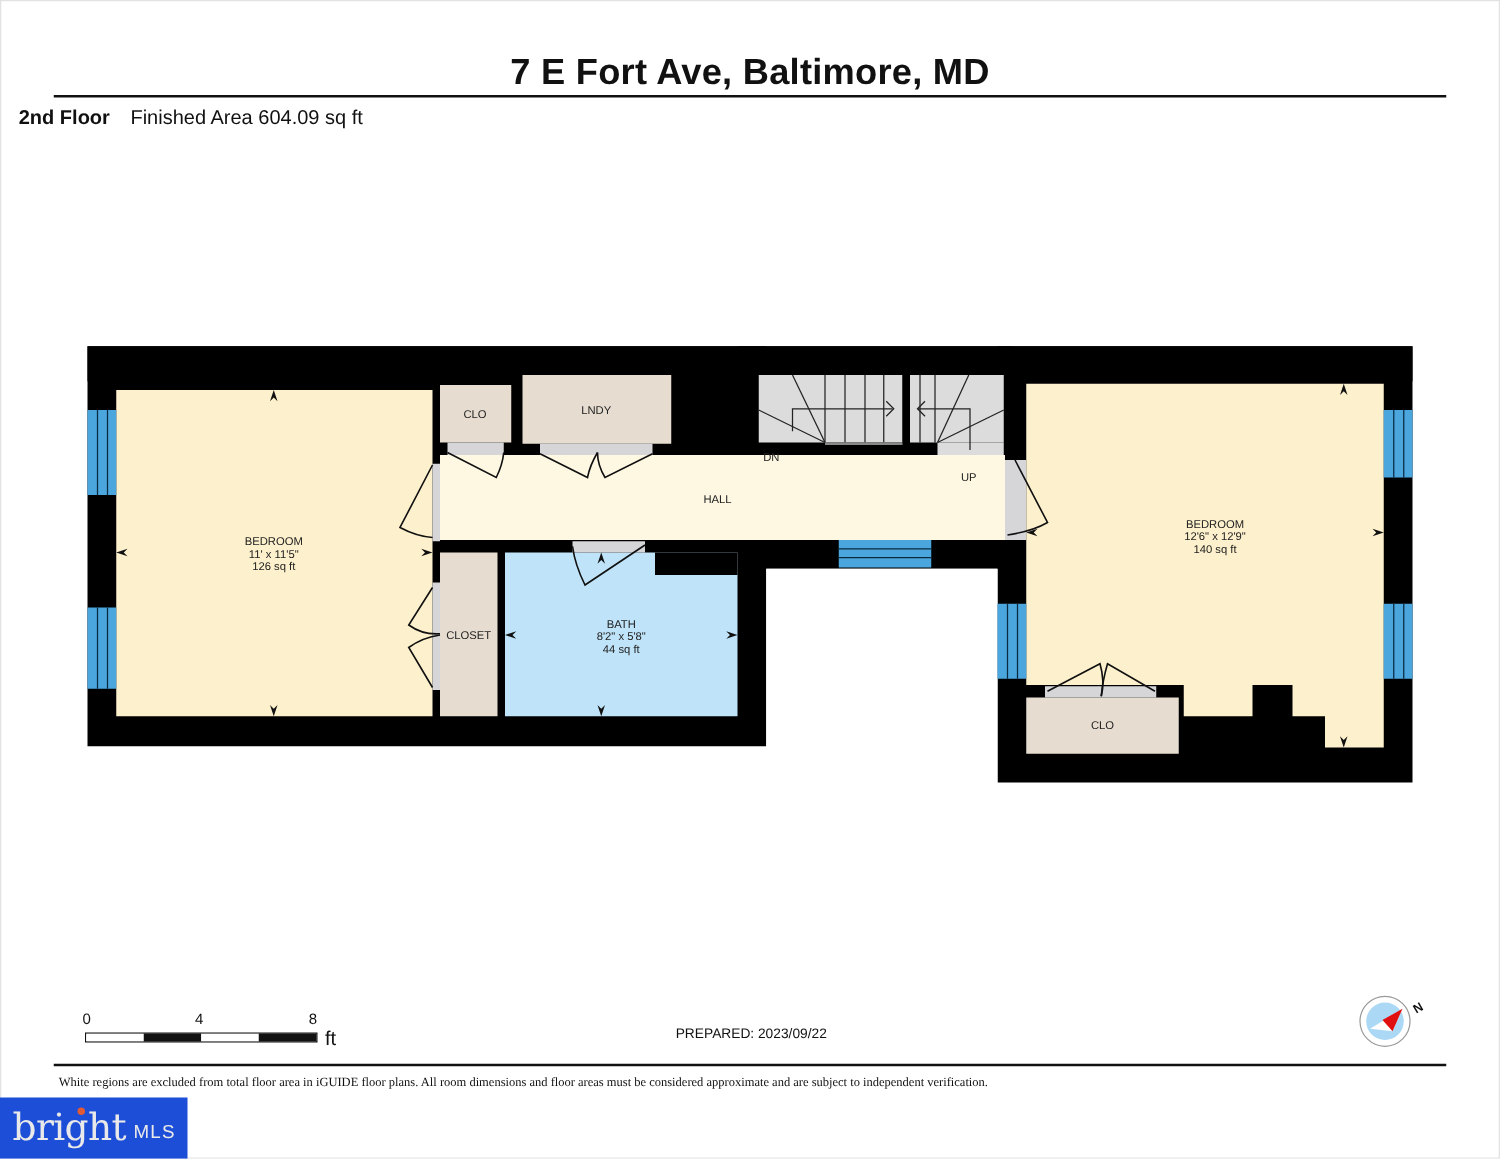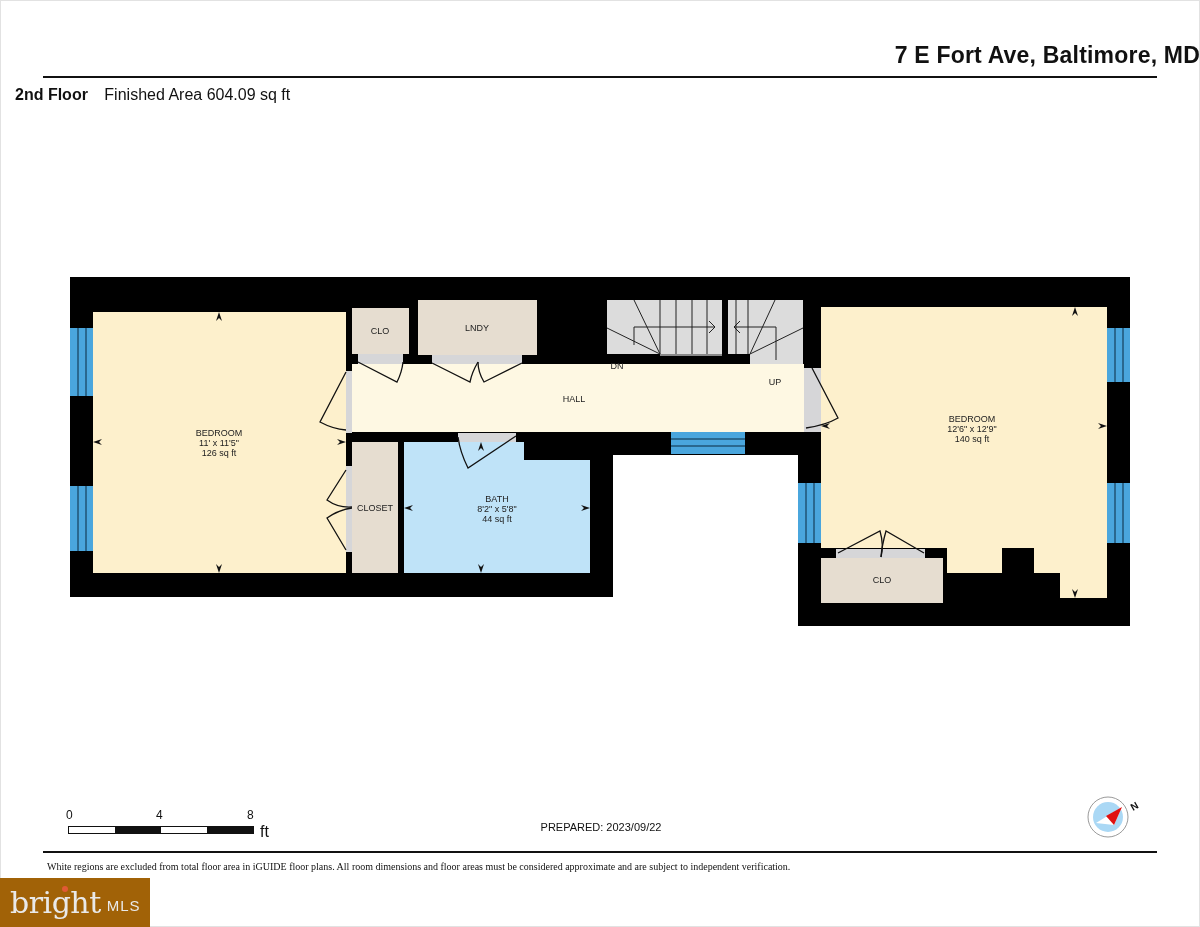--- a/index.html
+++ b/index.html
@@ -1,36 +1,36 @@
 <!DOCTYPE html>
 <html><head>
 <meta charset="utf-8">
 <style>
   html, body { margin: 0; padding: 0; background: #ffffff; }
   body { width: 1200px; height: 927px; position: relative; overflow: hidden; font-family: "Liberation Sans", sans-serif; color: #111; }
   .page-border { position: absolute; left: 0; top: 0; width: 1198px; height: 925px; border: 1px solid #e2e2e2; pointer-events: none; }
-  .title { position: absolute; left: 0; width: 1200px; top: 42px; text-align: right; font-size: 23px; font-weight: bold; letter-spacing: 0.2px; }
+  .title { position: absolute; left: 0; width: 1200px; top: 42px; text-align: center; font-size: 29px; font-weight: bold; letter-spacing: 0.2px; }
   .rule { position: absolute; left: 43px; width: 1114px; height: 2px; background: #111; }
   .rule.top { top: 76px; }
   .rule.bottom { top: 851px; }
   .subtitle { position: absolute; top: 86px; left: 15px; width: 1200px; text-align: left; font-size: 16px; }
   .subtitle .floor { font-weight: bold; margin-right: 12px; }
   svg.plan { position: absolute; left: 0; top: 0; }
   .scale { position: absolute; left: 60px; top: 808px; width: 230px; height: 30px; }
   .scale .lbl { position: absolute; top: 0; font-size: 12px; }
   .scale .unit { position: absolute; top: 15px; left: 200px; font-size: 16px; }
   .scale .bar { position: absolute; top: 18px; left: 8px; width: 184px; height: 6px; border: 1px solid #111; display: flex; }
   .scale .seg { flex: 1; height: 100%; }
   .scale .seg.w { background: #fff; }
   .scale .seg.b { background: #111; }
   .prepared { position: absolute; top: 821px; left: 0; width: 1200px; text-align: center; font-size: 11px; padding-left: 0; }
   .prepared span { position: relative; left: 1px; }
   .compass { position: absolute; left: 1086px; top: 795px; width: 60px; height: 46px; }
   .disclaimer { position: absolute; top: 861px; left: 47px; font-size: 10px; color: #111; font-family: Liberation Serif, serif; }
-  .logo { position: absolute; left: 0; top: 878px; width: 150px; height: 49px; background: #a16207; color: #e9e9e9; display: flex; align-items: center; }
+  .logo { position: absolute; left: 0; top: 878px; width: 150px; height: 49px; background: #1d4ed8; color: #e9e9e9; display: flex; align-items: center; }
   .logo .brand { font-family: "DejaVu Serif", serif; font-size: 30px; margin-left: 10px; letter-spacing: -0.5px; position: relative; }
   .logo .dot { position: absolute; width: 6px; height: 6px; border-radius: 50%; background: #e05a35; top: 8px; left: 62px; }
   .logo .mls { font-size: 15px; margin-left: 6px; margin-top: 6px; letter-spacing: 1px; }
   .rlabel { font-family: "Liberation Sans", sans-serif; font-size: 9px; fill: #222; text-anchor: middle; }
 </style>
 </head>
 <body>
 
 <div class="page-border"></div>
 

